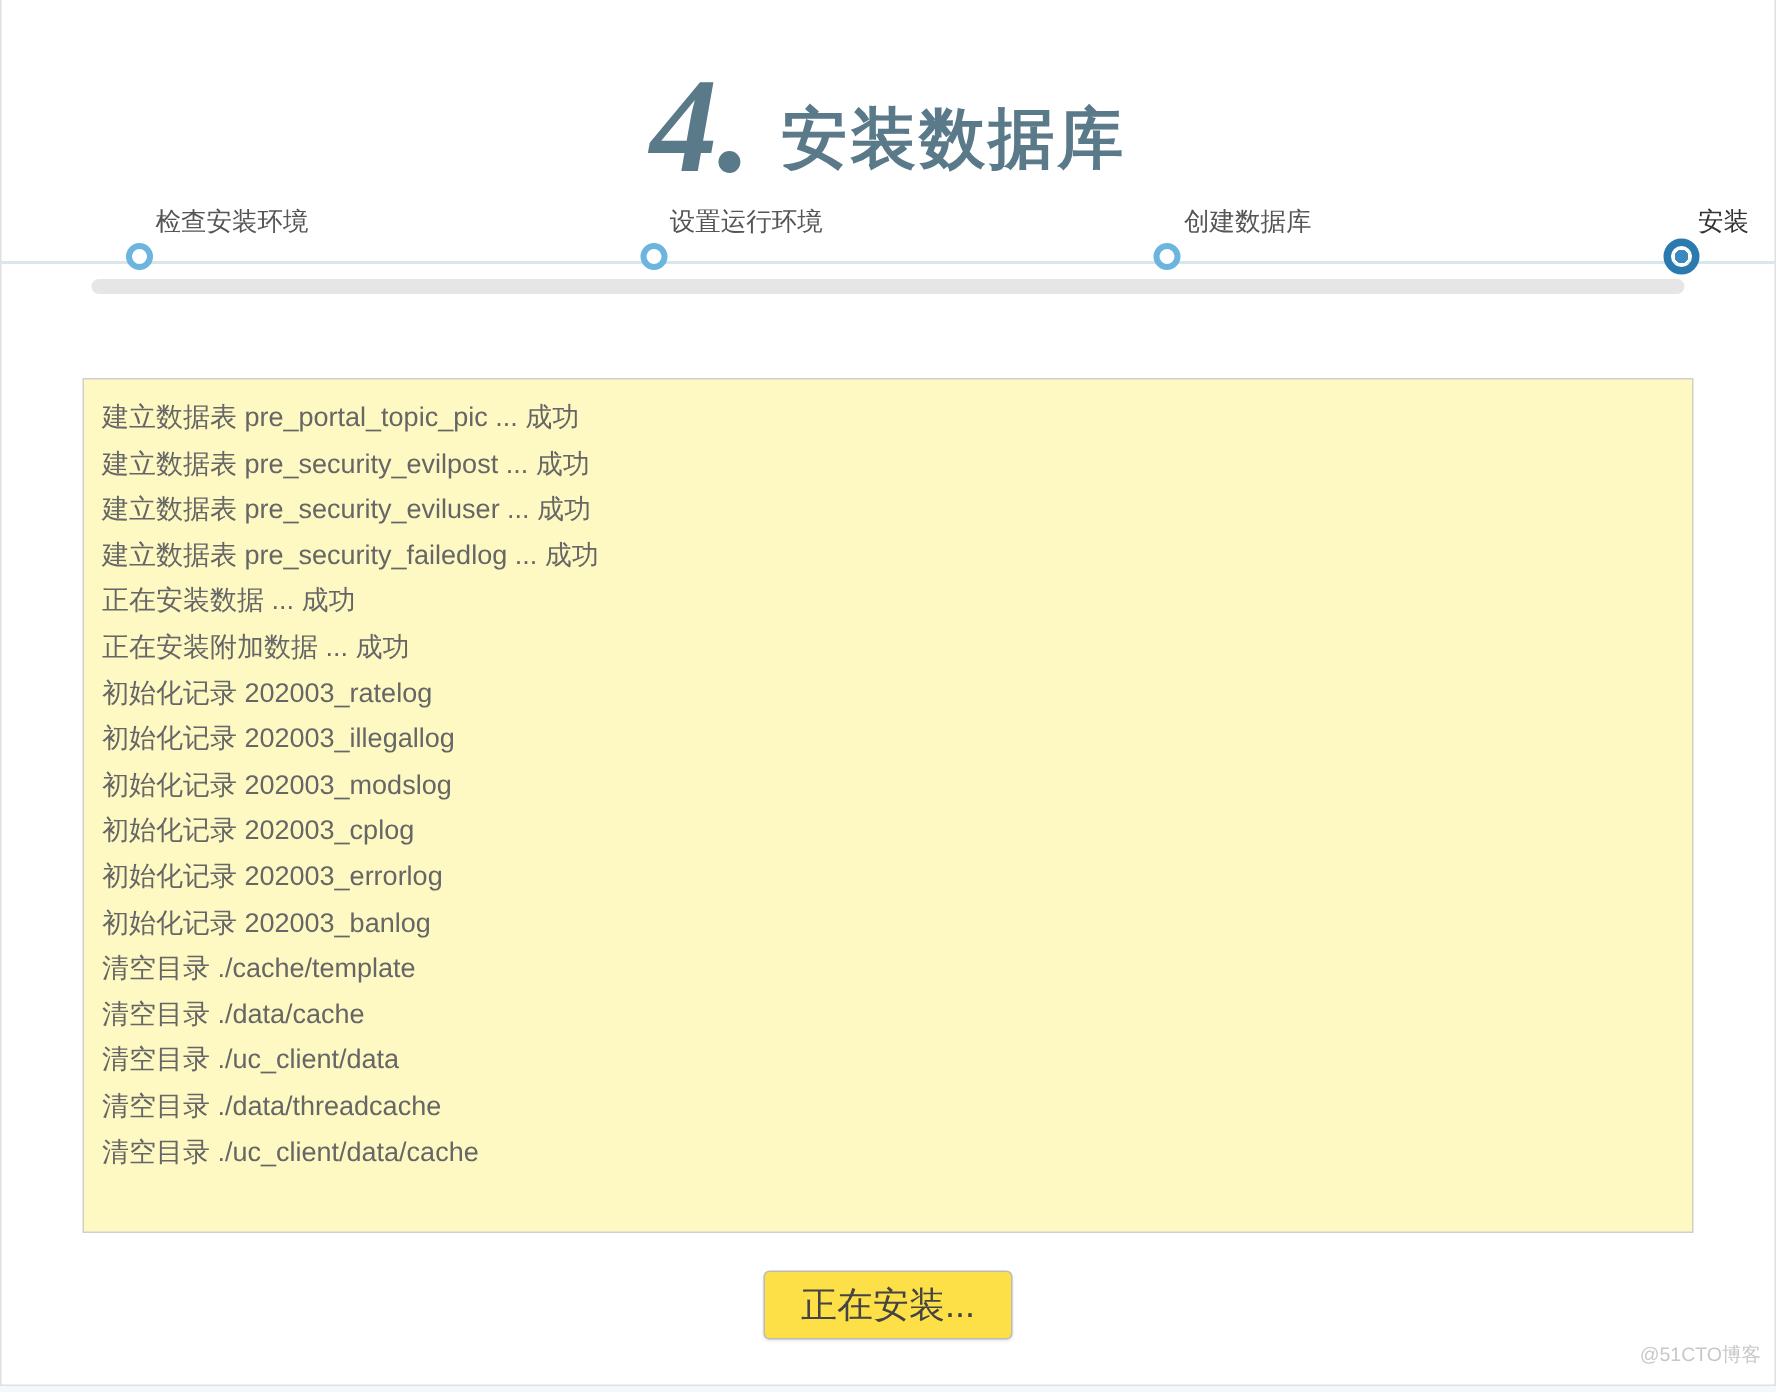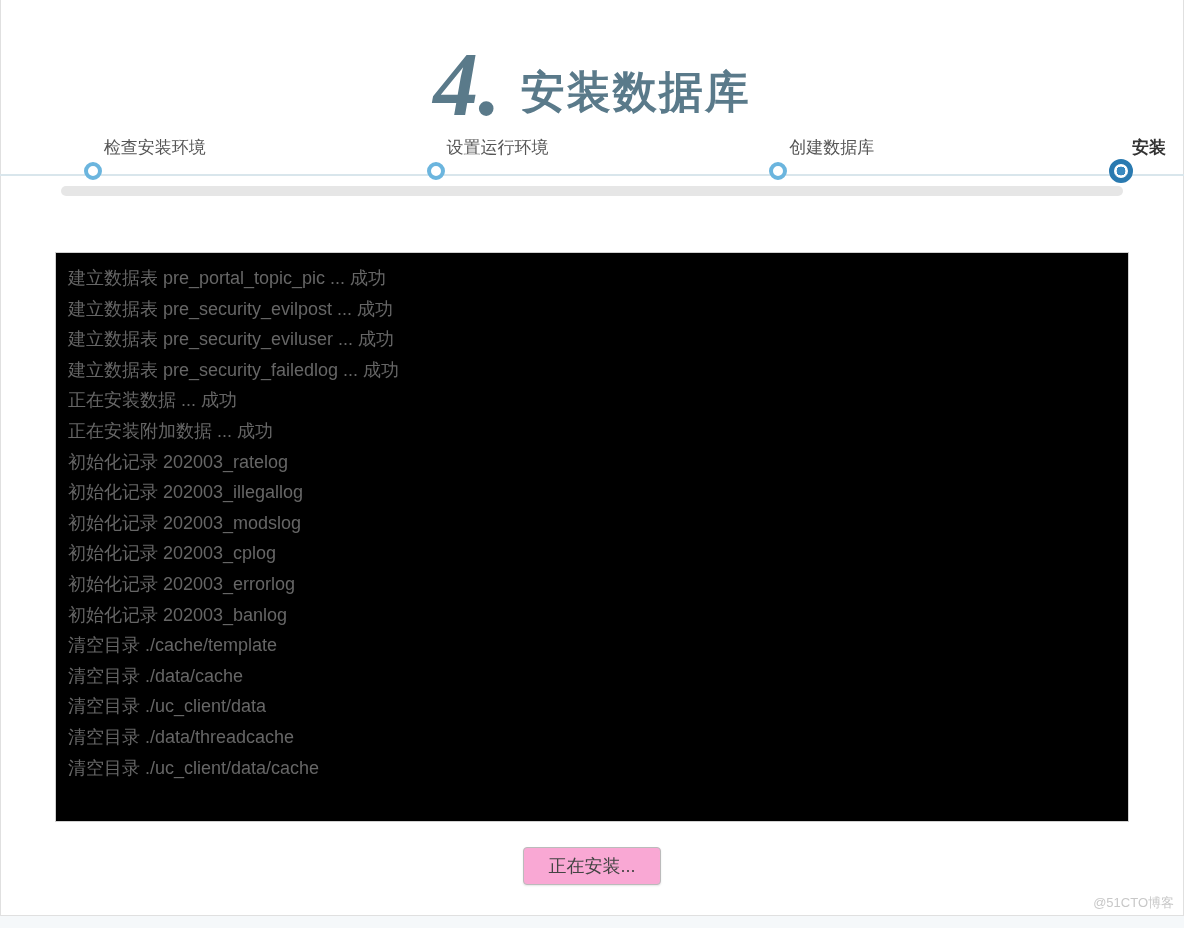--- a/index.html
+++ b/index.html
@@ -87,21 +87,21 @@
       position: absolute;
       left: 20px;
       top: -4px;
       font-size: 17px;
       color: #555;
       white-space: nowrap;
       font-weight: 500;
     }
     .step-label.active {
       color: #333;
-      font-weight: bold;
+      font-weight: normal;
     }
     .step-marker {
       position: absolute;
       top: 22px;
       left: 0;
       width: 18px;
       height: 18px;
       border-radius: 50%;
       background: #fff;
       border: 4px solid #6bb5de;
@@ -111,41 +111,41 @@
       width: 24px;
       height: 24px;
       top: 19px;
       left: -3px;
       border: 5px solid #2a7ab0;
       background: radial-gradient(circle, #3a8ac0 45%, #fff 46%, #fff 60%, transparent 61%);
     }
     .log-panel {
       margin: 16px 54px;
       border: 1px solid #d0d0d0;
-      background: #000000;
+      background: #fef9c3;
       height: 570px;
       overflow: hidden;
       padding: 10px 12px;
     }
     .log-line {
       font-size: 18px;
       color: #666;
       line-height: 1.7;
       font-family: "Microsoft YaHei", Arial, sans-serif;
     }
     .button-wrapper {
       display: flex;
       justify-content: center;
       margin-top: 25px;
     }
     .install-button {
       padding: 6px 24px;
-      font-size: 18px;
+      font-size: 24px;
       color: #444;
-      background: #f9a8d4;
+      background: #fde047;
       border: 1px solid #bbb;
       border-radius: 4px;
       box-shadow: 0 1px 2px rgba(0,0,0,0.1);
       cursor: default;
     }
     .watermark {
       position: absolute;
       right: 10px;
       bottom: 16px;
       font-size: 13px;

